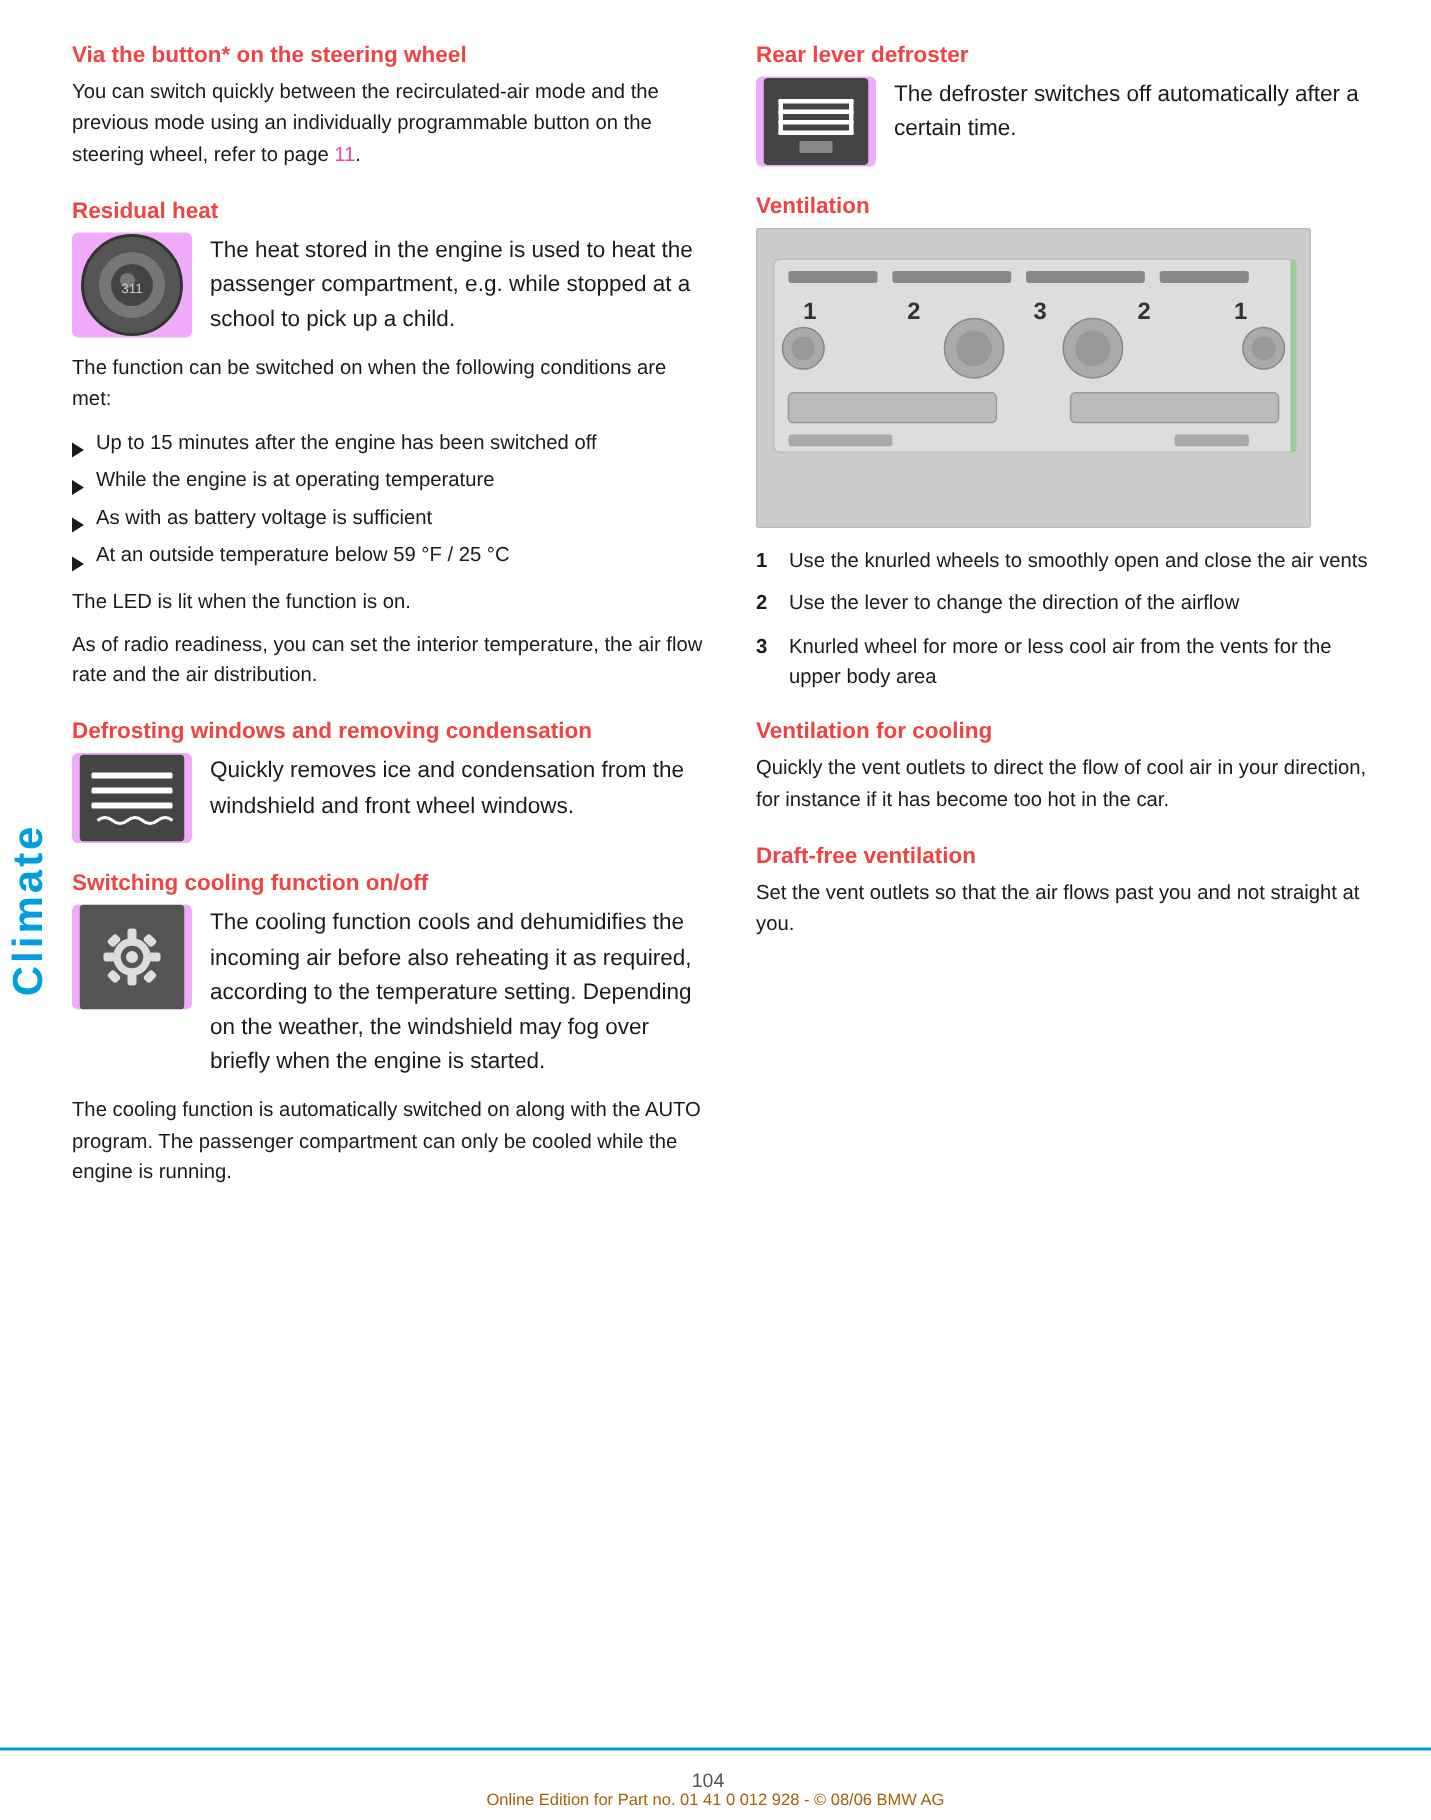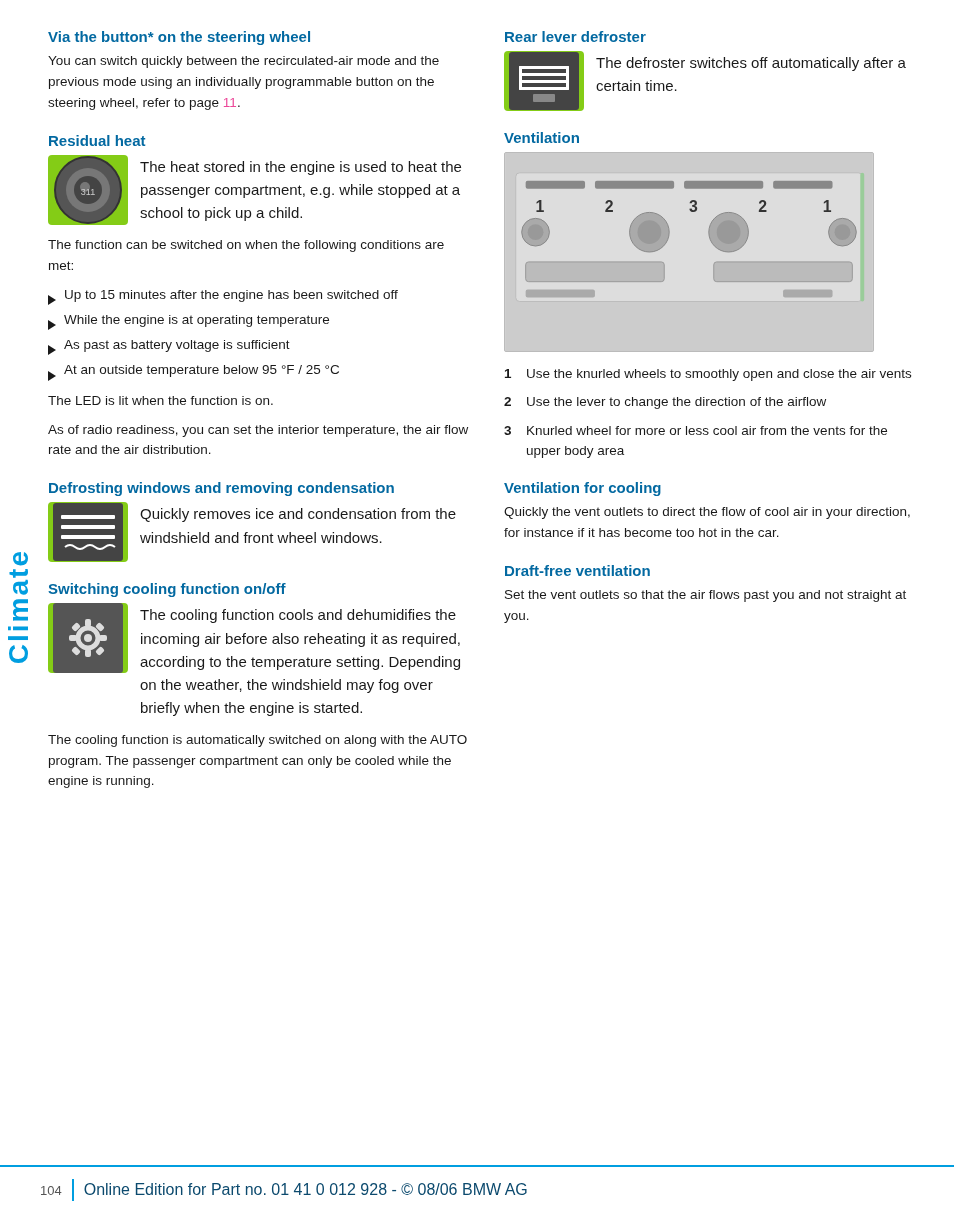--- a/index.html
+++ b/index.html
@@ -53,21 +53,21 @@
     }
 
     
     .col-right {
       flex: 1;
       max-width: 420px;
     }
 
     
     .section-heading {
-      color: #0369a1;
+      color: #ef4444;
       font-size: 15px;
       font-weight: bold;
       margin-bottom: 6px;
       margin-top: 18px;
     }
     .section-heading:first-child {
       margin-top: 0;
     }
 
     
@@ -82,21 +82,21 @@
     .icon-text-block {
       display: flex;
       gap: 12px;
       margin-bottom: 10px;
       align-items: flex-start;
     }
     .icon-box {
       width: 80px;
       min-width: 80px;
       height: 70px;
-      background: #84cc16;
+      background: #f0abfc;
       border-radius: 4px;
       display: flex;
       align-items: center;
       justify-content: center;
       overflow: hidden;
       flex-shrink: 0;
     }
     .icon-box.small {
       width: 75px;
       height: 60px;
@@ -174,36 +174,37 @@
     
     .footer {
       position: absolute;
       bottom: 0;
       left: 0;
       right: 0;
       height: 48px;
       border-top: 2px solid #009ee0;
       display: flex;
       align-items: center;
-      padding: 0 40px;
+      padding: 12px 40px;
+      flex-direction: column;
     }
     .footer-page {
       font-size: 13px;
       color: #555;
       margin-right: 10px;
     }
     .footer-divider {
       width: 2px;
       height: 22px;
       background: #009ee0;
       margin-right: 10px;
     }
     .footer-text {
-      font-size: 16px;
-      color: #0c4a6e;
+      font-size: 11px;
+      color: #a16207;
     }
 
     .link-text {
       color: #ec4899;
       text-decoration: none;
     }
   </style>
 </head>
 <body>
 
@@ -241,25 +242,25 @@
         <li>
           <span class="triangle"></span>
           <span>Up to 15 minutes after the engine has been switched off</span>
         </li>
         <li>
           <span class="triangle"></span>
           <span>While the engine is at operating temperature</span>
         </li>
         <li>
           <span class="triangle"></span>
-          <span>As past as battery voltage is sufficient</span>
+          <span>As with as battery voltage is sufficient</span>
         </li>
         <li>
           <span class="triangle"></span>
-          <span>At an outside temperature below 95 °F / 25 °C</span>
+          <span>At an outside temperature below 59 °F / 25 °C</span>
         </li>
       </ul>
       <p class="body-text">The LED is lit when the function is on.</p>
       <p class="body-text">As of radio readiness, you can set the interior temperature, the air flow rate and the air distribution.</p>
 
       <h2 class="section-heading">Defrosting windows and removing condensation</h2>
       <div class="icon-text-block">
         <div class="icon-box small">
           <svg width="70" height="58" viewBox="0 0 70 58">
             <rect width="70" height="58" rx="3" fill="#444"></rect>

